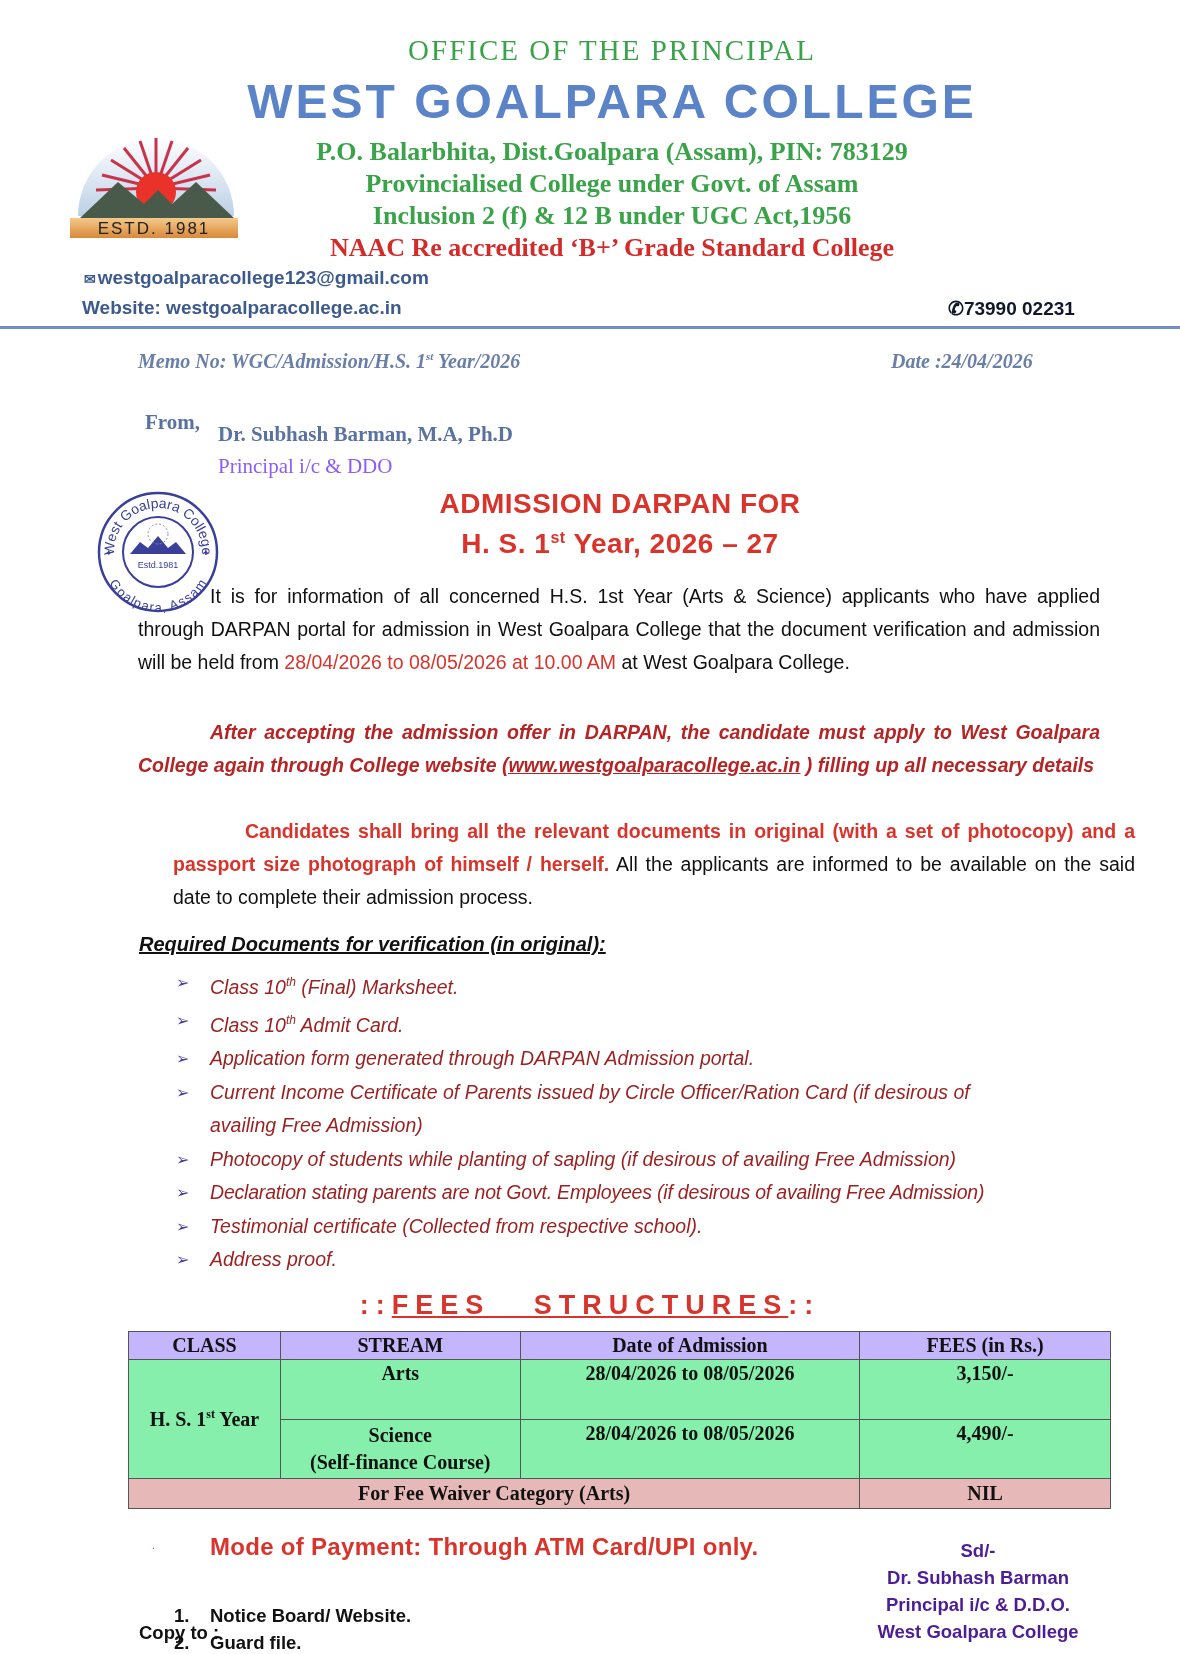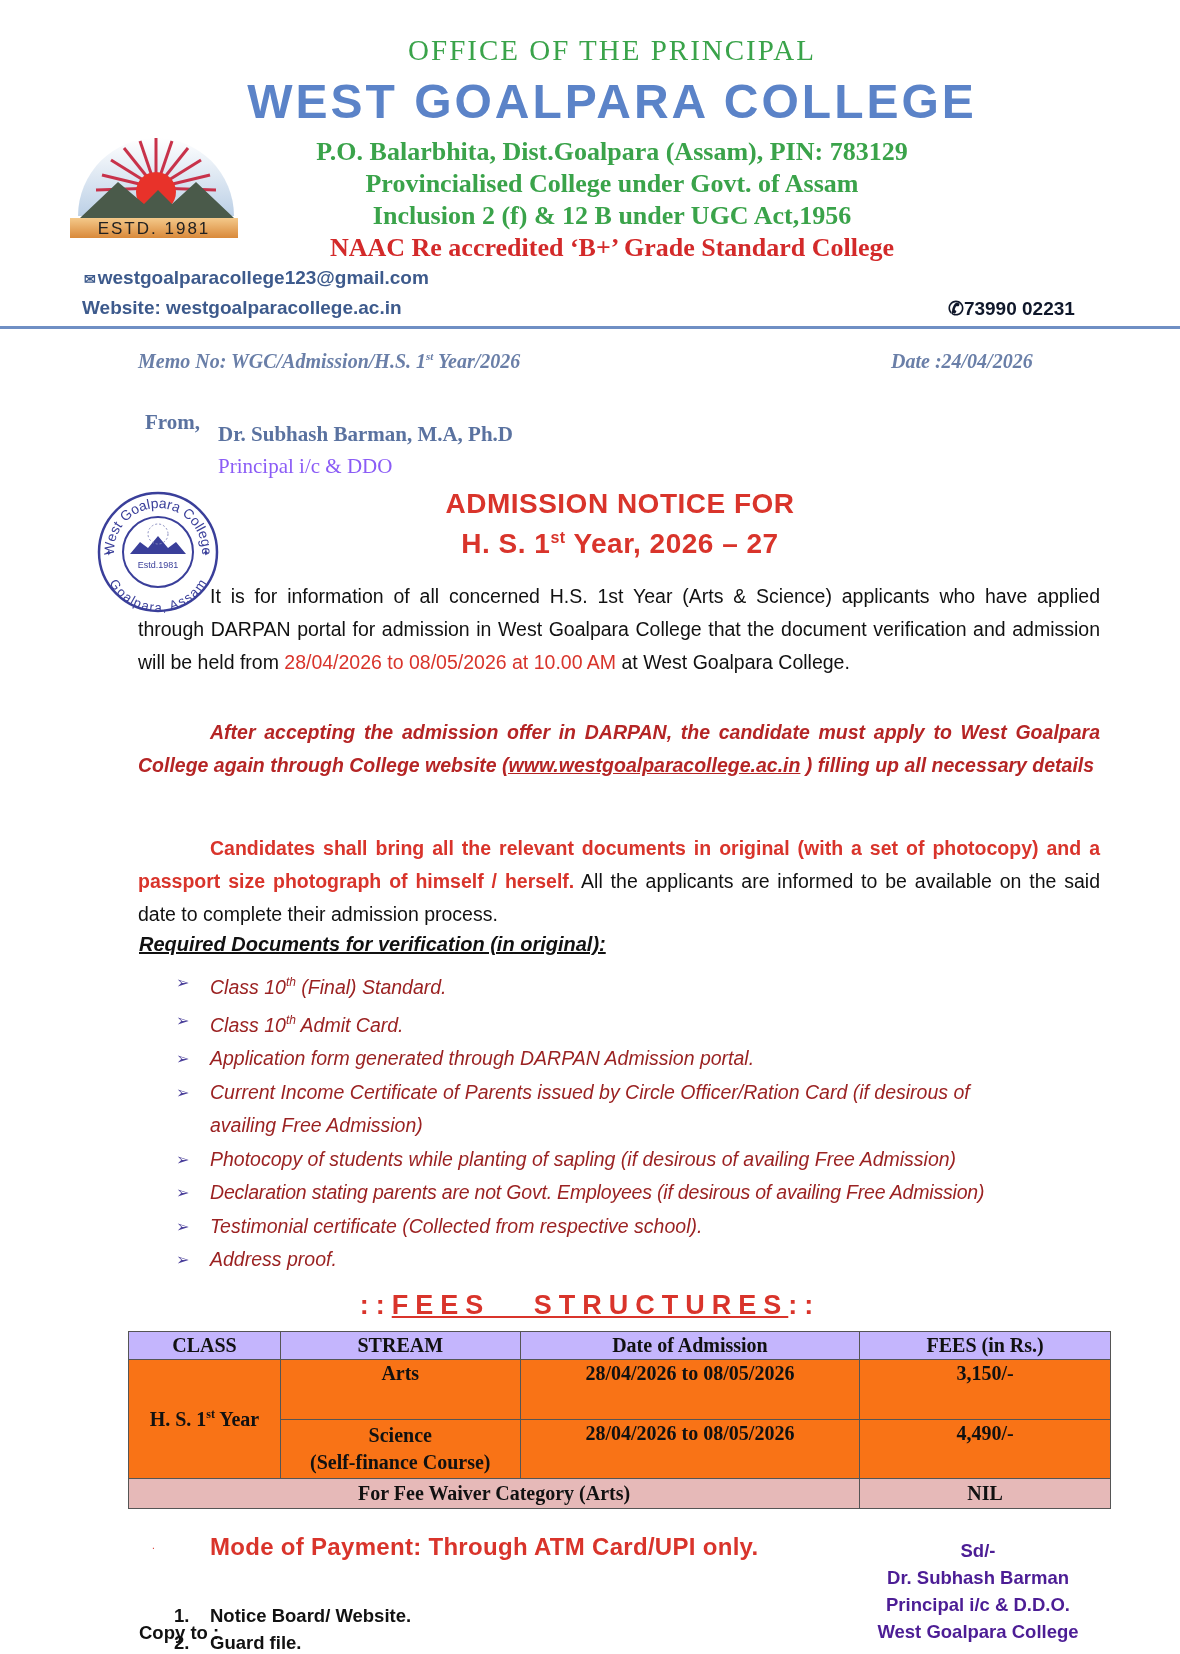--- a/index.html
+++ b/index.html
@@ -40,38 +40,38 @@
     .title1 { left: 280px; width: 680px; top: 488px; text-align: center; font-weight: bold; font-size: 28px; color: #d9342b; letter-spacing: 0.5px; }
     .title2 { left: 280px; width: 680px; top: 528px; text-align: center; font-weight: bold; font-size: 28px; color: #d9342b; letter-spacing: 0.5px; }
     .title2 sup { font-size: 16px; }
 
     
     .para { left: 138px; width: 962px; font-family: "Liberation Sans", sans-serif; font-size: 19.5px; line-height: 33px; text-align: justify; }
     .p1 { top: 580px; text-indent: 72px; color: #111; }
     .red { color: #d9342b; }
     .p2 { top: 716px; text-indent: 72px; color: #b52525; font-style: italic; font-weight: bold; }
     .p2 .link { text-decoration: underline; }
-    .p3 { top: 832px; text-indent: 72px; color: #111; }
+    .p3 { top: 815px; text-indent: 72px; color: #111; margin-left: 35px; }
     .p3 .red { font-weight: bold; }
 
     .req-head { left: 139px; top: 933px; font-size: 20px; font-weight: bold; font-style: italic; text-decoration: underline; color: #111; }
 
     .docs { left: 176px; top: 966px; width: 940px; list-style: none; }
     .docs li { position: relative; padding-left: 34px; font-size: 19.5px; font-style: italic; color: #9b2222; line-height: 33.5px; }
     .docs li .bullet { position: absolute; left: 0; top: 0; color: #4a3f9a; font-style: normal; font-size: 16px; }
     .docs li sup { font-size: 12px; }
 
     
     .fees-head { left: 0; width: 1180px; top: 1290px; text-align: center; font-weight: bold; font-size: 27px; color: #d9342b; letter-spacing: 7px; }
     .fees-head .u { text-decoration: underline; }
 
     table.fees { position: absolute; left: 128px; top: 1331px; width: 983px; border-collapse: collapse; font-family: "Liberation Serif", serif; font-weight: bold; font-size: 20px; color: #111; }
     table.fees td, table.fees th { border: 1.5px solid #555; text-align: center; vertical-align: top; padding: 2px 4px; }
     table.fees th { background: #c4b5fd; font-weight: bold; height: 26px; }
-    table.fees td { background: #f97316; }
+    table.fees td { background: #86efac; }
     table.fees td.cls { vertical-align: middle; }
     table.fees td.cls sup { font-size: 12px; }
     table.fees tr.waiver td { background: #e6b9b8; vertical-align: middle; height: 30px; }
 
     
     .dot { left: 152px; top: 1540px; font-size: 10px; color: #d9342b; }
     .mode { left: 210px; top: 1533px; font-weight: bold; font-size: 24px; color: #d9342b; letter-spacing: 0.3px; }
     .copy { left: 139px; top: 1622px; font-size: 18.5px; font-weight: bold; color: #111; }
     .copy-list { left: 174px; top: 1602px; list-style: none; font-size: 18.5px; font-weight: bold; color: #111; }
     .copy-list li { line-height: 27px; }
@@ -145,32 +145,32 @@
   <circle cx="62" cy="62" r="35" fill="#fff" stroke="#3a3f9a" stroke-width="2"></circle>
   <text font-family="Liberation Sans, sans-serif" font-size="14" fill="#3a3f9a"><textPath href="#sealTop" startOffset="50%" text-anchor="middle">West Goalpara College</textPath></text>
   <text font-family="Liberation Sans, sans-serif" font-size="13" fill="#3a3f9a"><textPath href="#sealBot" startOffset="50%" text-anchor="middle" dominant-baseline="hanging">Goalpara, Assam</textPath></text>
   <path d="M34 64 L44 52 L52 58 L62 46 L72 58 L80 52 L90 64 Z" fill="#3a3f9a"></path>
   <circle cx="62" cy="44" r="10" fill="none" stroke="#8a8ec0" stroke-width="1" stroke-dasharray="2 2"></circle>
   <text x="62" y="78" text-anchor="middle" font-family="Liberation Sans, sans-serif" font-size="9" fill="#3a3f9a">Estd.1981</text>
   <text x="9" y="66" font-size="9" fill="#3a3f9a">✦</text>
   <text x="106" y="66" font-size="9" fill="#3a3f9a">✦</text>
 </svg>
 
-<div class="abs title1">ADMISSION NOTICE FOR</div>
+<div class="abs title1">ADMISSION DARPAN FOR</div>
 <div class="abs title2"><span>H. S. 1</span><sup>st</sup><span> Year, 2026 – 27</span></div>
 
 <div class="abs para p1"><span>It is for information of all concerned H.S. 1st Year (Arts &amp; Science) applicants who have applied through DARPAN portal for admission in West Goalpara College that the document verification and admission will be held from </span><span class="red">28/04/2026 to 08/05/2026 at 10.00 AM</span><span> at West Goalpara College.</span></div>
 
 <div class="abs para p2"><span>After accepting the admission offer in DARPAN, the candidate must apply to West Goalpara College again through College website </span><span class="link">(www.westgoalparacollege.ac.in</span><span> ) filling up all necessary details</span></div>
 
 <div class="abs para p3"><span class="red">Candidates shall bring all the relevant documents in original (with a set of photocopy) and a passport size photograph of himself / herself.</span><span> All the applicants are informed to be available on the said date to complete their admission process.</span></div>
 
 <div class="abs req-head">Required Documents for verification (in original):</div>
 <ul class="abs docs">
-  <li><span class="bullet">➢</span><span>Class 10</span><sup>th</sup><span> (Final) Standard.</span></li>
+  <li><span class="bullet">➢</span><span>Class 10</span><sup>th</sup><span> (Final) Marksheet.</span></li>
   <li><span class="bullet">➢</span><span>Class 10</span><sup>th</sup><span> Admit Card.</span></li>
   <li><span class="bullet">➢</span><span>Application form generated through DARPAN Admission portal.</span></li>
   <li style="padding-right:100px"><span class="bullet">➢</span><span>Current Income Certificate of Parents issued by Circle Officer/Ration Card (if desirous of availing Free Admission)</span></li>
   <li><span class="bullet">➢</span><span>Photocopy of students while planting of sapling (if desirous of availing Free Admission)</span></li>
   <li style="letter-spacing:-0.2px"><span class="bullet">➢</span><span>Declaration stating parents are not Govt. Employees (if desirous of availing Free Admission)</span></li>
   <li><span class="bullet">➢</span><span>Testimonial certificate (Collected from respective school).</span></li>
   <li><span class="bullet">➢</span><span>Address proof.</span></li>
 </ul>
 
 <div class="abs fees-head"><span>::</span><span class="u" style="white-space:pre">FEES   STRUCTURES</span><span>::</span></div>

